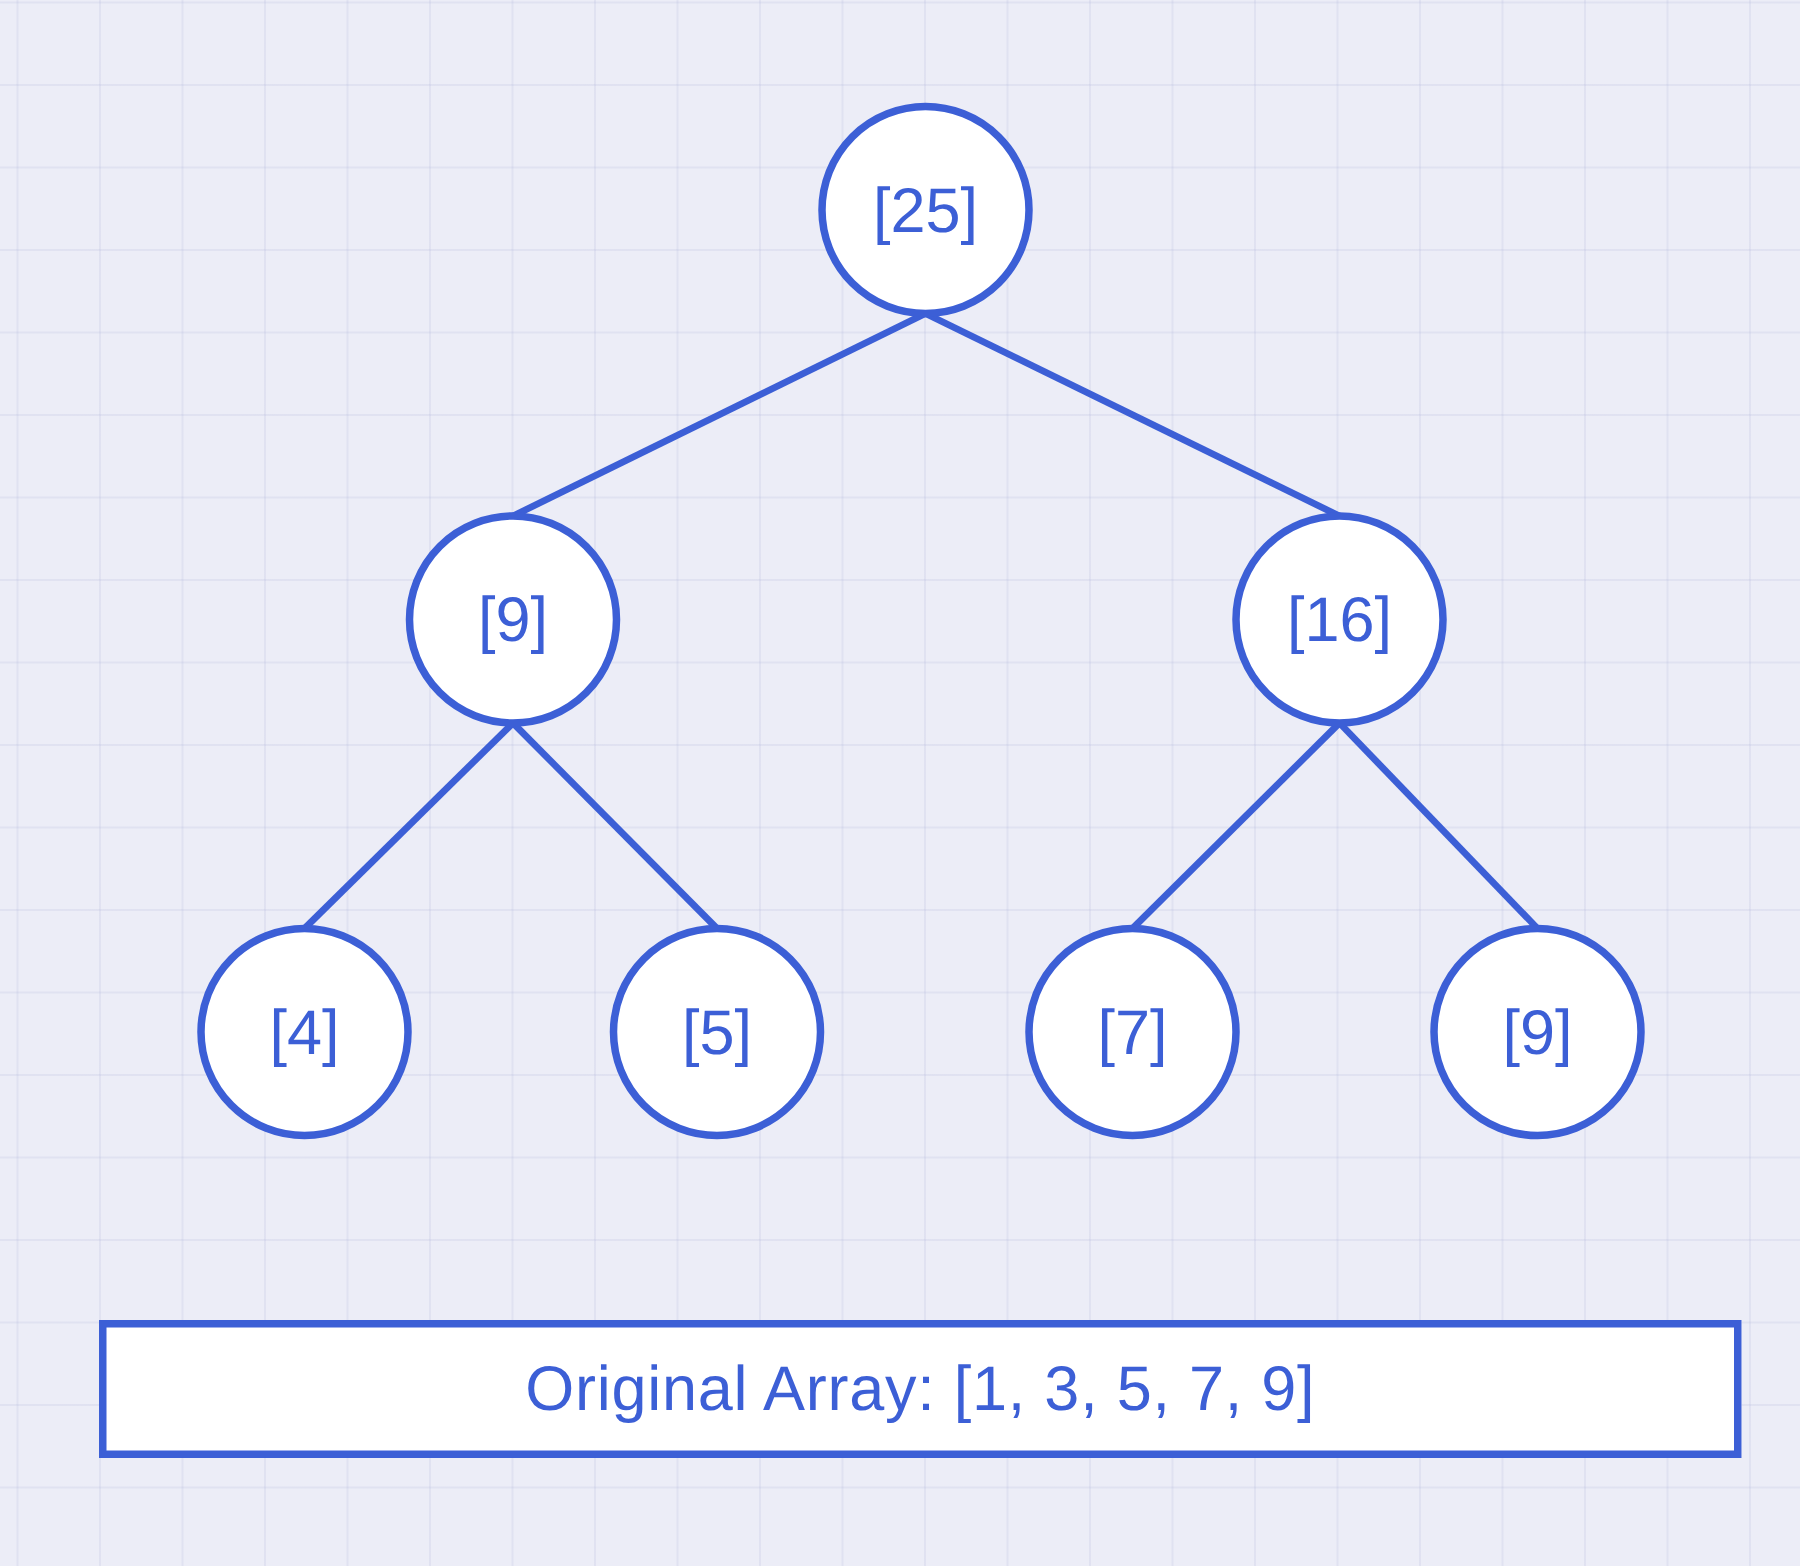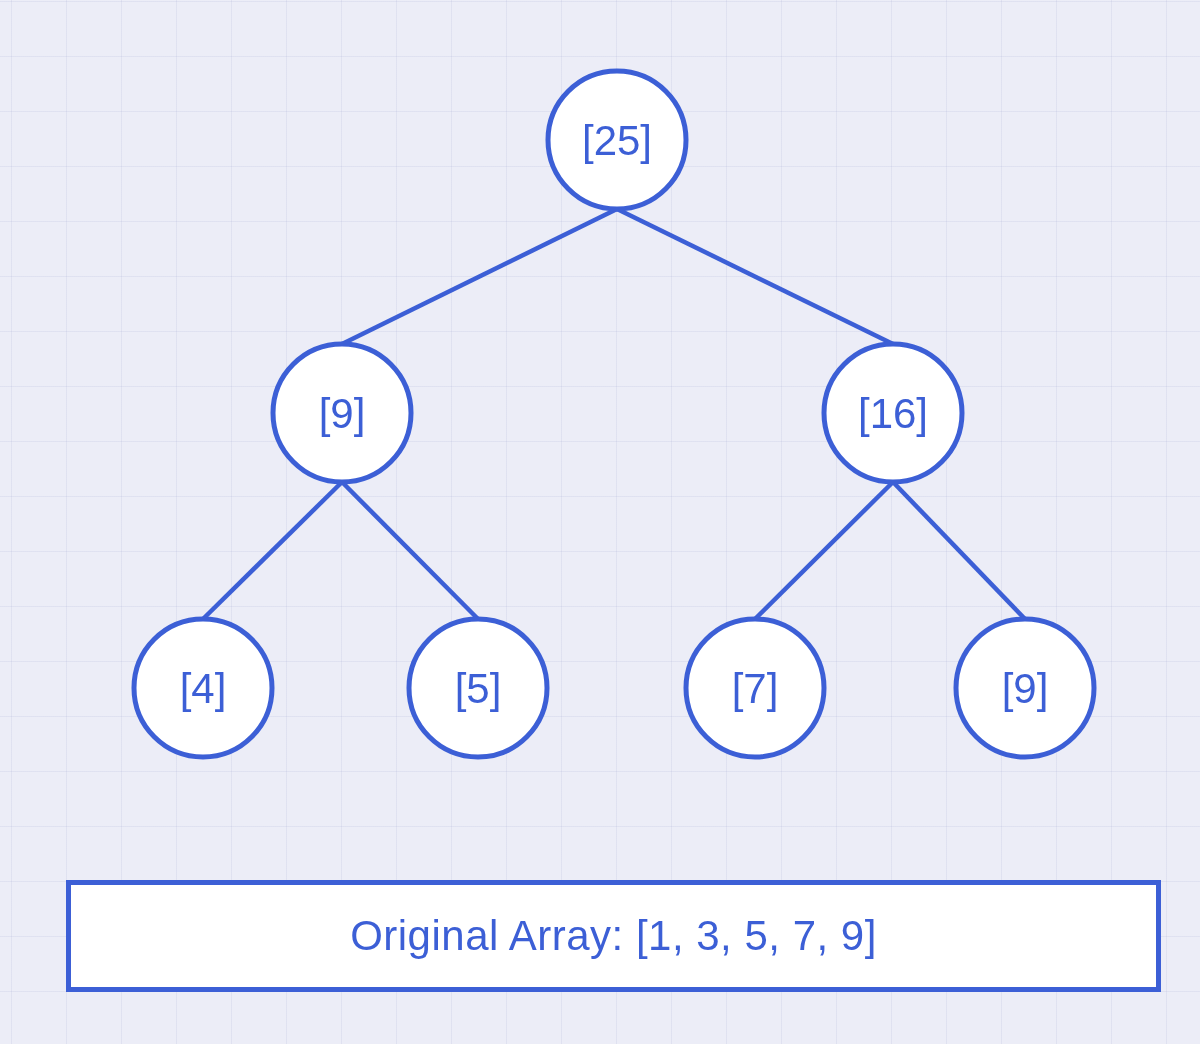--- a/index.html
+++ b/index.html
@@ -29,21 +29,21 @@
   .tree-node-label {
     font-family: "Liberation Sans", sans-serif;
     font-size: 42px;
   }
   .footer-box {
     position: absolute;
     box-sizing: border-box;
     left: 66px;
     top: 880px;
     width: 1095px;
-    height: 112px;
+    height: 92px;
     background: #ffffff;
     border: 5px solid #3c5fd6;
     display: flex;
     align-items: center;
     justify-content: center;
   }
   .footer-label {
     font-size: 42px;
     color: #3c5fd6;
     letter-spacing: 0.5px;

